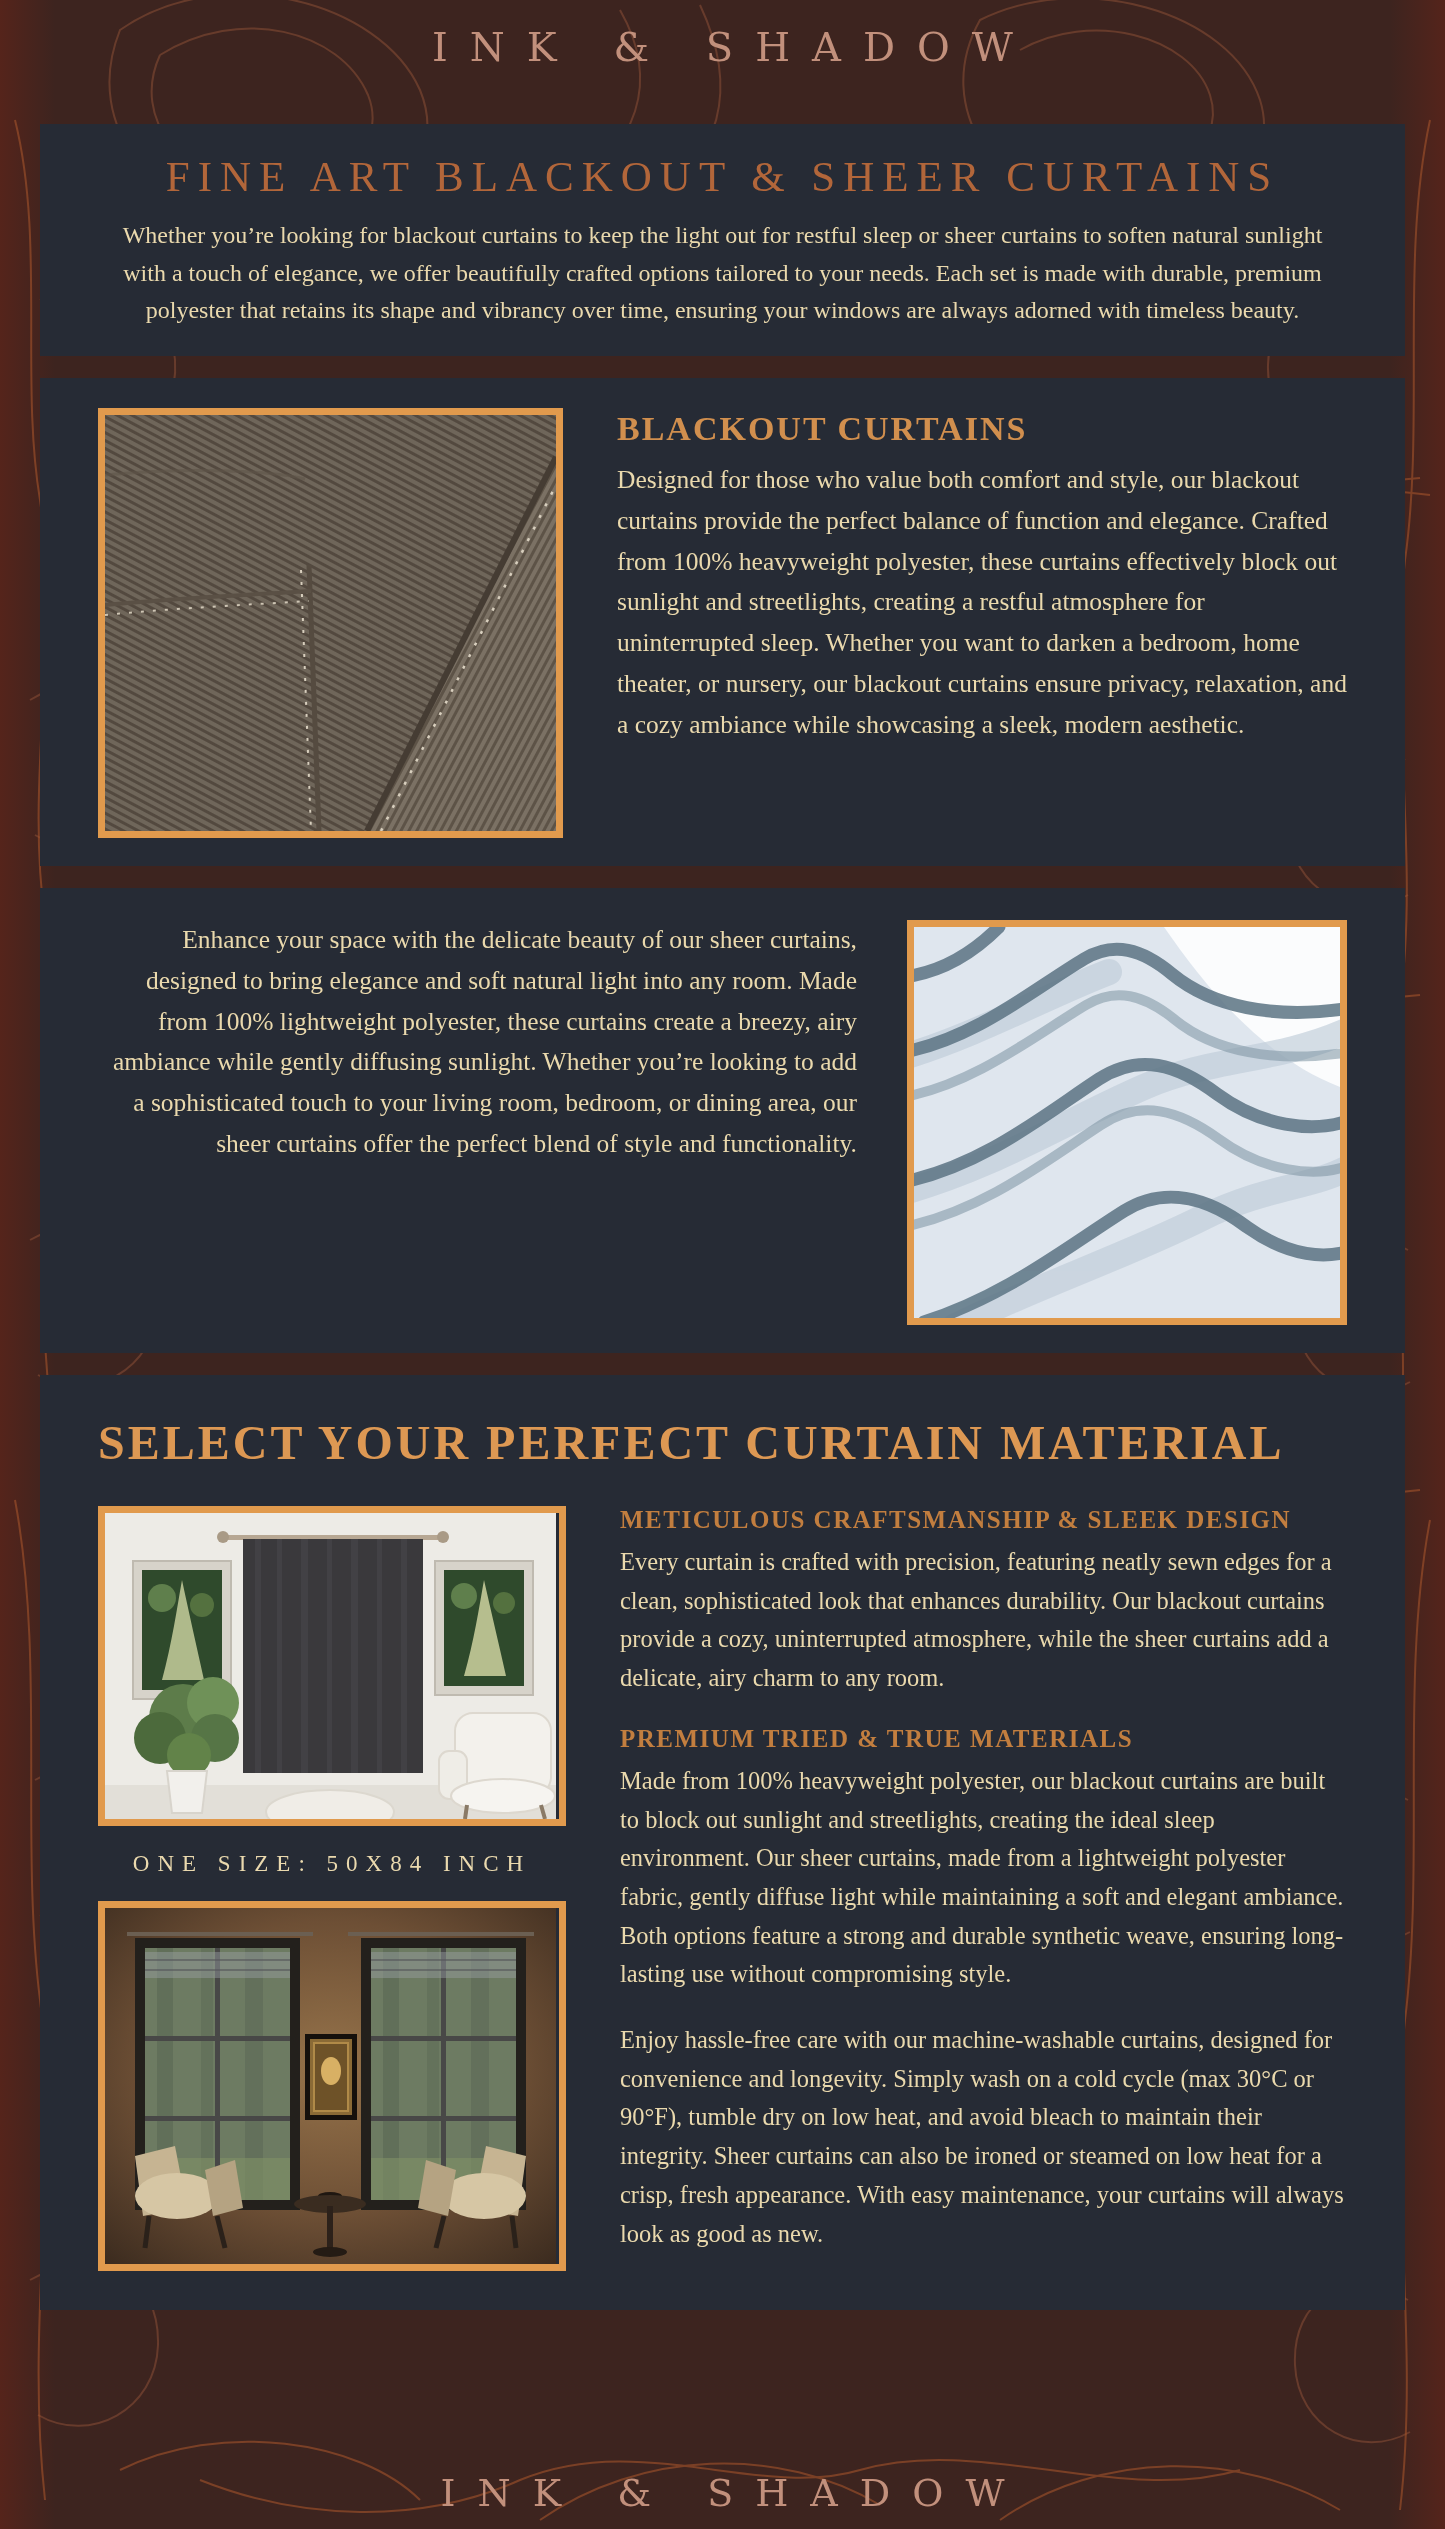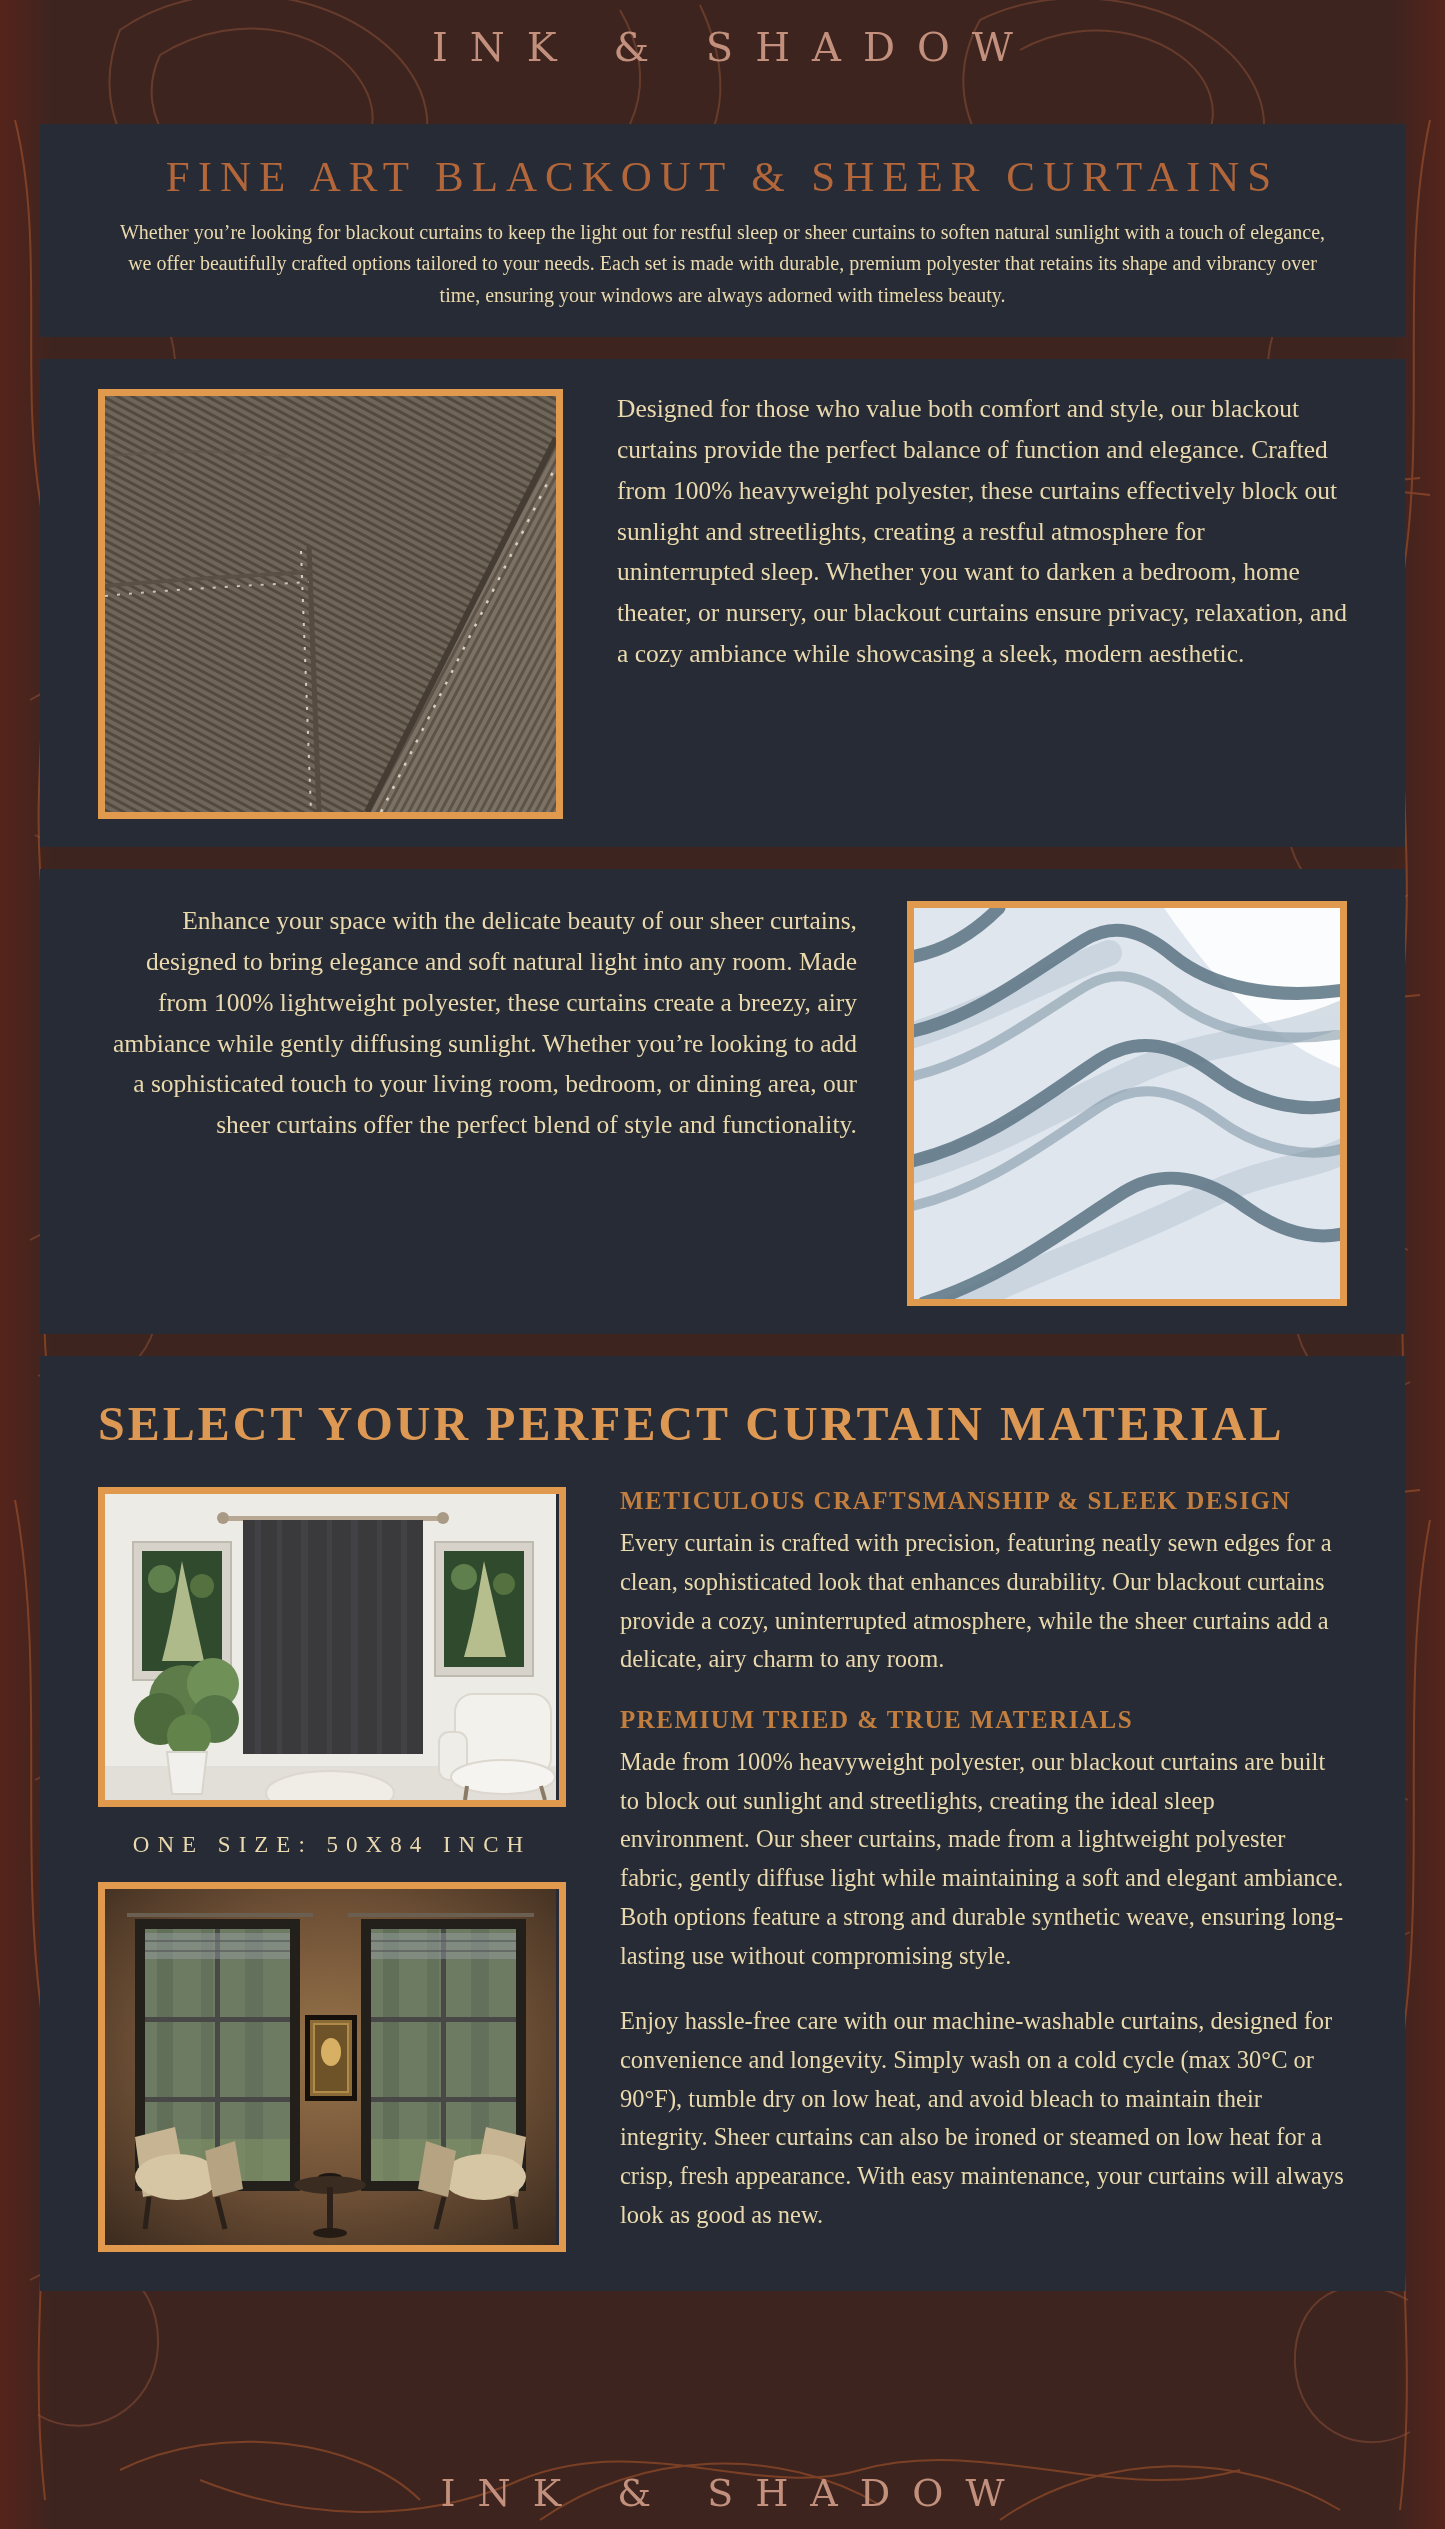--- a/index.html
+++ b/index.html
@@ -37,21 +37,21 @@
     background: #262b35;
   }
   .panel-intro { margin-top: 54px; padding: 28px 30px 26px; text-align: center; }
   .intro-title {
     font-size: 43px; font-weight: 400;
     letter-spacing: 8px;
     color: #b2663a;
   }
   .intro-body {
     margin: 16px auto 0; max-width: 1230px;
-    font-size: 20px; line-height: 1.57;
+    font-size: 24px; line-height: 1.57;
     color: #ead9ad;
   }
 
   .panel-blackout { margin-top: 22px; padding: 30px 58px 28px; display: flex; gap: 54px; align-items: flex-start; }
   .framed { border: 7px solid #e19a4d; flex: none; line-height: 0; background:#262b35; }
   .img-slot { display:block; }
   .col-text { flex: 1; }
   .section-title {
     font-size: 34px; font-weight: 700;
     letter-spacing: 2px;
@@ -156,20 +156,21 @@
       <path d="M262,416 L451,42" stroke="#453c33" stroke-width="6"></path>
       <path d="M276,416 L451,70" stroke="#d8cfbe" stroke-width="2.5" stroke-dasharray="3 10"></path>
       <line x1="204" y1="150" x2="214" y2="416" stroke="#554b40" stroke-width="5"></line>
       <line x1="196" y1="155" x2="206" y2="416" stroke="#d8cfbe" stroke-width="2" stroke-dasharray="3 9"></line>
       <path d="M0,190 C70,183 140,180 206,176" stroke="#5a5045" stroke-width="4" fill="none"></path>
       <path d="M0,200 C70,193 140,190 204,186" stroke="#cfc6b5" stroke-width="2" stroke-dasharray="3 9" fill="none"></path>
       <path d="M0,60 C90,52 170,56 200,64" stroke="#5f554a" stroke-width="3" fill="none" opacity="0.6"></path>
     </svg>
   </div>
   <div class="col-text">
+    <h2 class="section-title">BLACKOUT CURTAINS</h2>
     <p class="section-body">Designed for those who value both comfort and style, our blackout curtains provide the perfect balance of function and elegance. Crafted from 100% heavyweight polyester, these curtains effectively block out sunlight and streetlights, creating a restful atmosphere for uninterrupted sleep. Whether you want to darken a bedroom, home theater, or nursery, our blackout curtains ensure privacy, relaxation, and a cozy ambiance while showcasing a sleek, modern aesthetic.</p>
   </div>
 </section>
 
 <section class="panel panel-sheer">
   <div class="col-text">
     <p class="section-body right">Enhance your space with the delicate beauty of our sheer curtains, designed to bring elegance and soft natural light into any room. Made from 100% lightweight polyester, these curtains create a breezy, airy ambiance while gently diffusing sunlight. Whether you’re looking to add a sophisticated touch to your living room, bedroom, or dining area, our sheer curtains offer the perfect blend of style and functionality.</p>
   </div>
   <div class="framed">
     <svg class="img-slot" width="426" height="391" viewBox="0 0 426 391">

